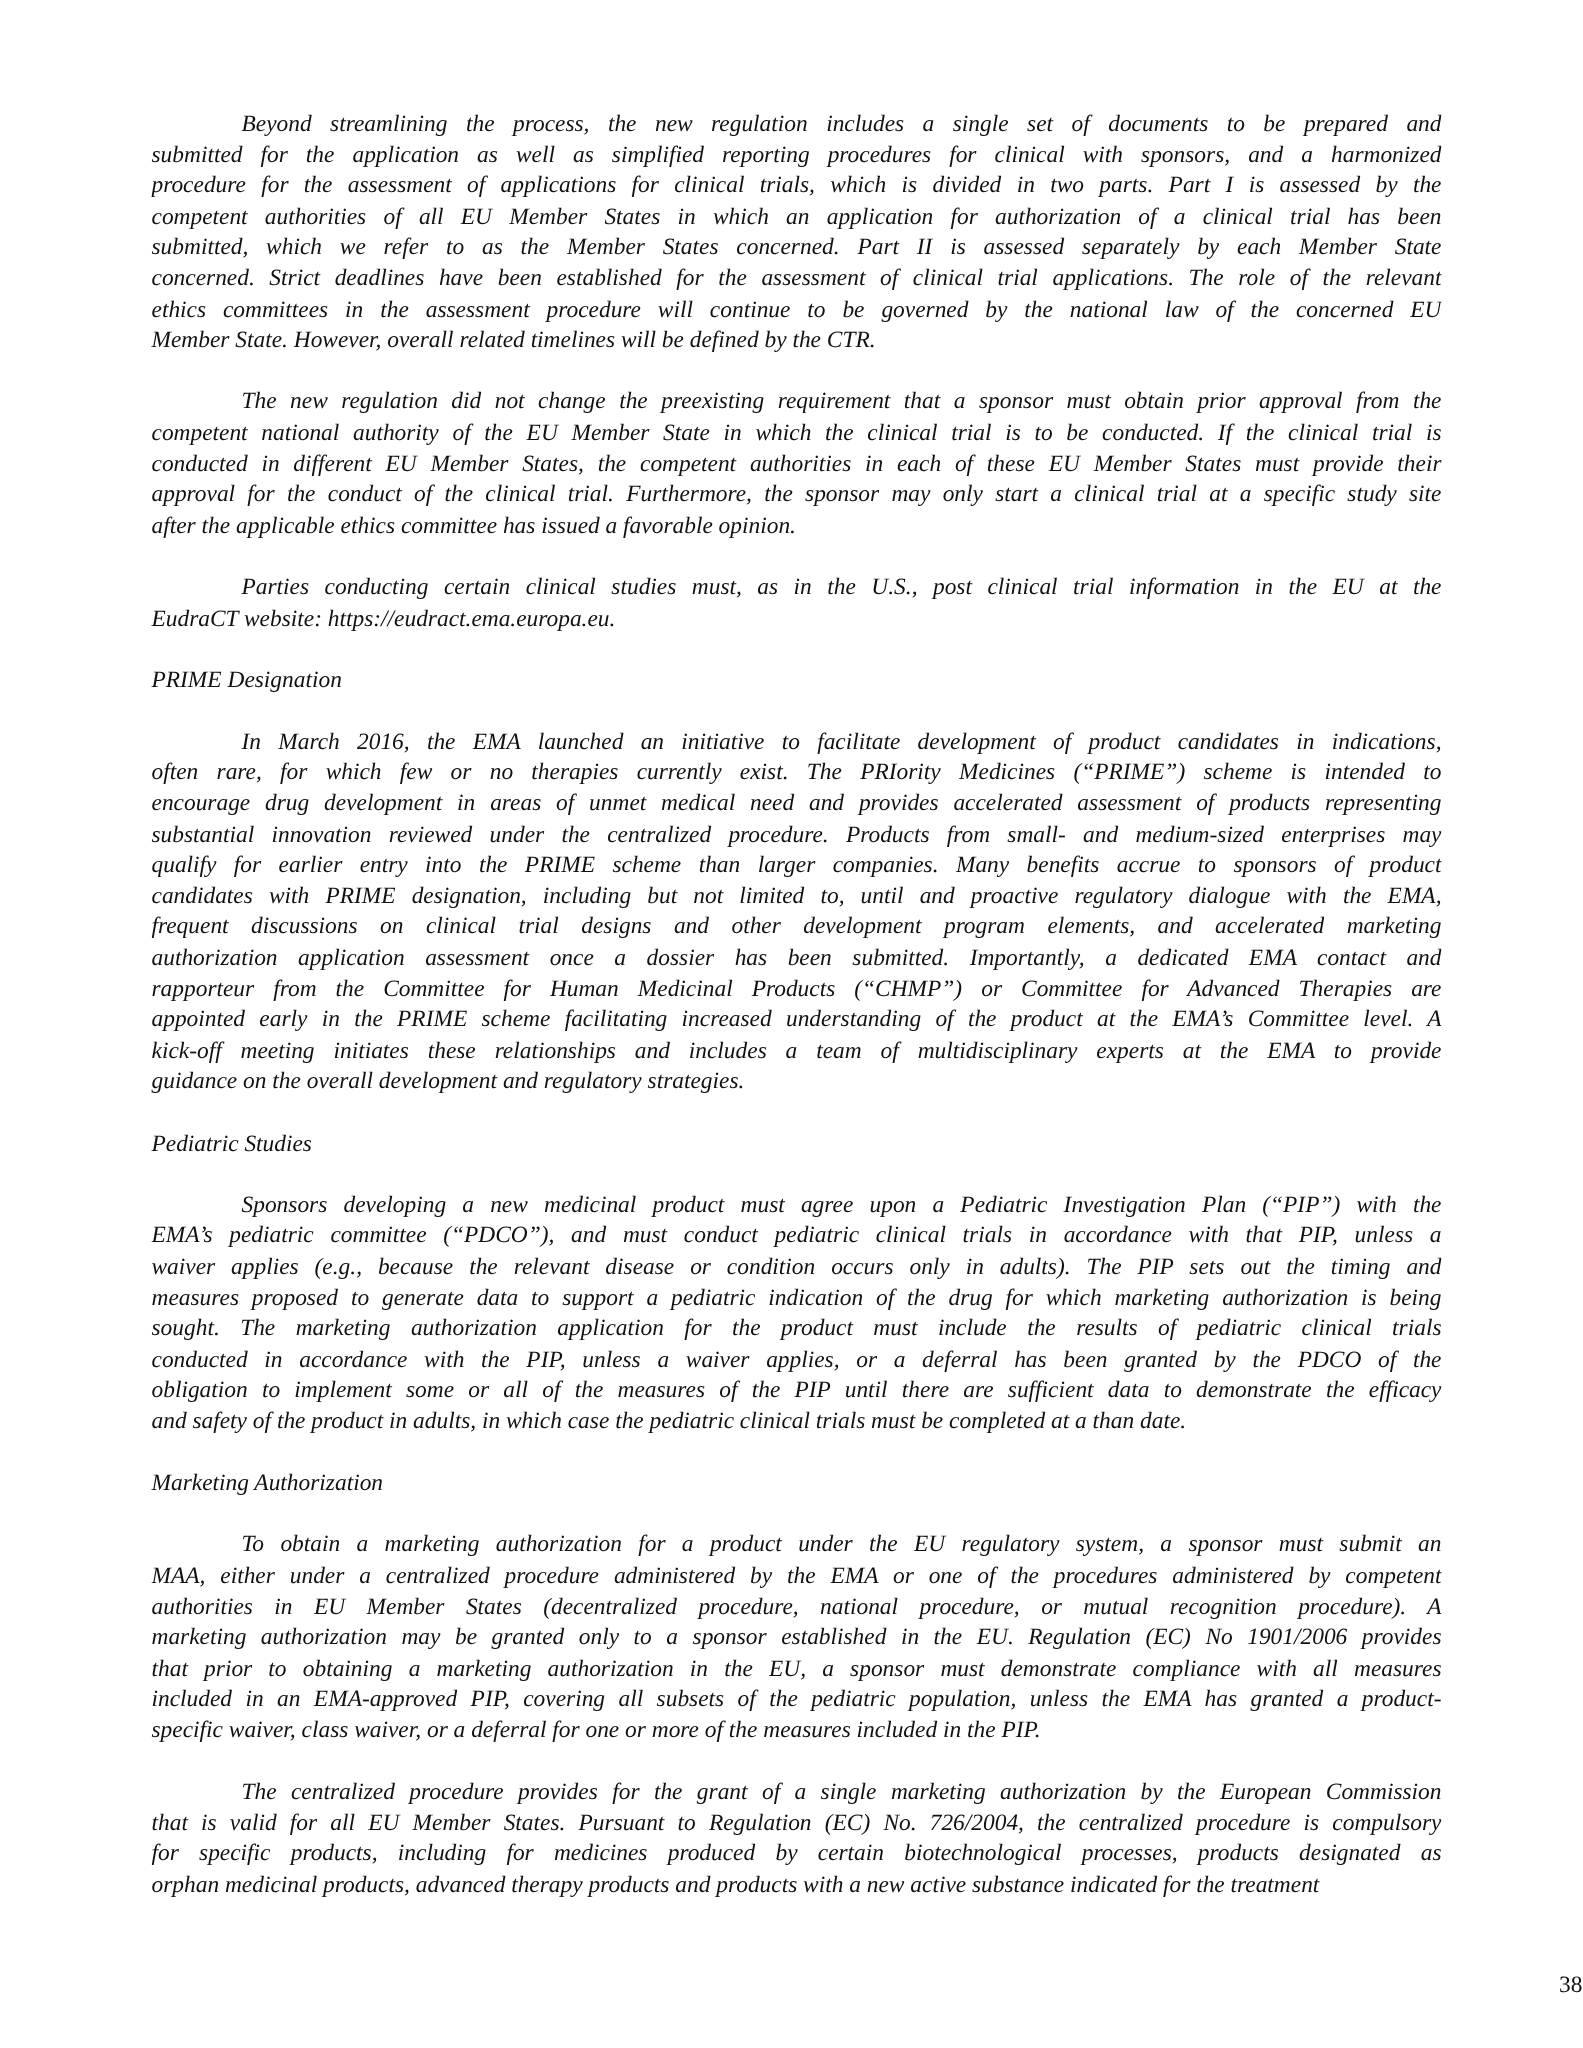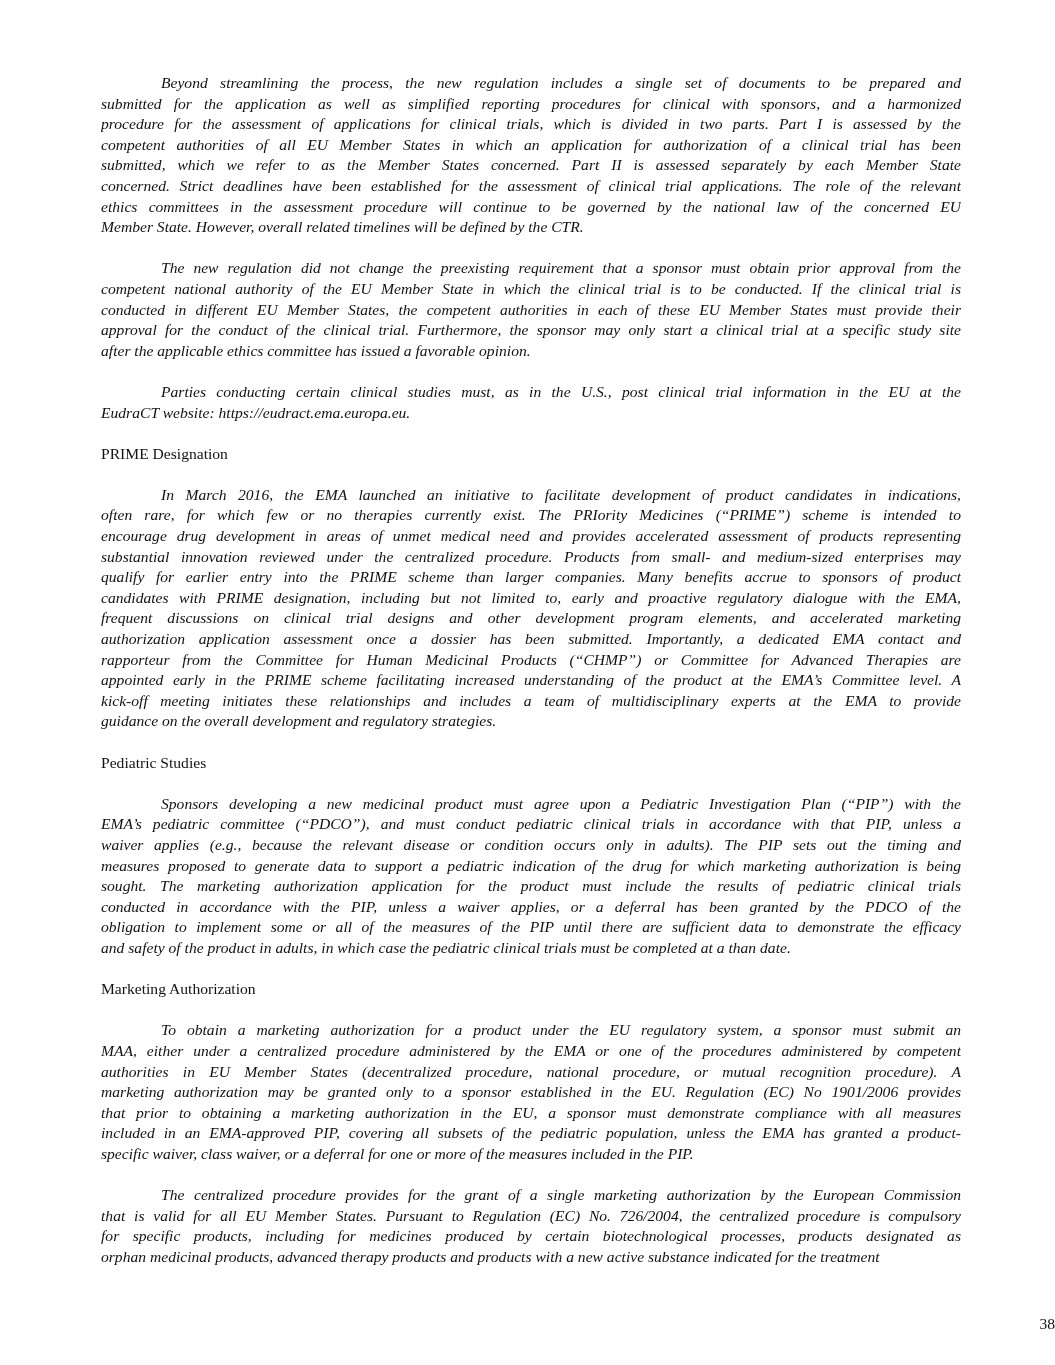--- a/index.html
+++ b/index.html
@@ -35,20 +35,21 @@
     .line.justify {
       text-align: justify;
       text-align-last: justify;
       white-space: normal;
       overflow: hidden;
     }
     .line.first {
       padding-left: 60px;
     }
     .heading {
+      font-style: italic;
       height: 20.6px;
       line-height: 20.6px;
       margin: 0 0 20.6px 0;
     }
     .page-number {
       position: absolute;
       left: 0;
       width: 1055px;
       top: 1314px;
       text-align: right;
@@ -81,21 +82,21 @@
       <span class="line first justify">Parties conducting certain clinical studies must, as in the U.S., post clinical trial information in the EU at the</span>
       <span class="line">EudraCT website: https://eudract.ema.europa.eu.</span>
     </div>
     <div class="heading">PRIME Designation</div>
     <div class="para">
       <span class="line first justify">In March 2016, the EMA launched an initiative to facilitate development of product candidates in indications,</span>
       <span class="line justify">often rare, for which few or no therapies currently exist. The PRIority Medicines (“PRIME”) scheme is intended to</span>
       <span class="line justify">encourage drug development in areas of unmet medical need and provides accelerated assessment of products representing</span>
       <span class="line justify">substantial innovation reviewed under the centralized procedure. Products from small- and medium-sized enterprises may</span>
       <span class="line justify">qualify for earlier entry into the PRIME scheme than larger companies. Many benefits accrue to sponsors of product</span>
-      <span class="line justify">candidates with PRIME designation, including but not limited to, early and proactive regulatory dialogue with the EMA,</span>
+      <span class="line justify">candidates with PRIME designation, including but not limited to, until and proactive regulatory dialogue with the EMA,</span>
       <span class="line justify">frequent discussions on clinical trial designs and other development program elements, and accelerated marketing</span>
       <span class="line justify">authorization application assessment once a dossier has been submitted. Importantly, a dedicated EMA contact and</span>
       <span class="line justify">rapporteur from the Committee for Human Medicinal Products (“CHMP”) or Committee for Advanced Therapies are</span>
       <span class="line justify">appointed early in the PRIME scheme facilitating increased understanding of the product at the EMA’s Committee level. A</span>
       <span class="line justify">kick-off meeting initiates these relationships and includes a team of multidisciplinary experts at the EMA to provide</span>
       <span class="line">guidance on the overall development and regulatory strategies.</span>
     </div>
     <div class="heading">Pediatric Studies</div>
     <div class="para">
       <span class="line first justify">Sponsors developing a new medicinal product must agree upon a Pediatric Investigation Plan (“PIP”) with the</span>

